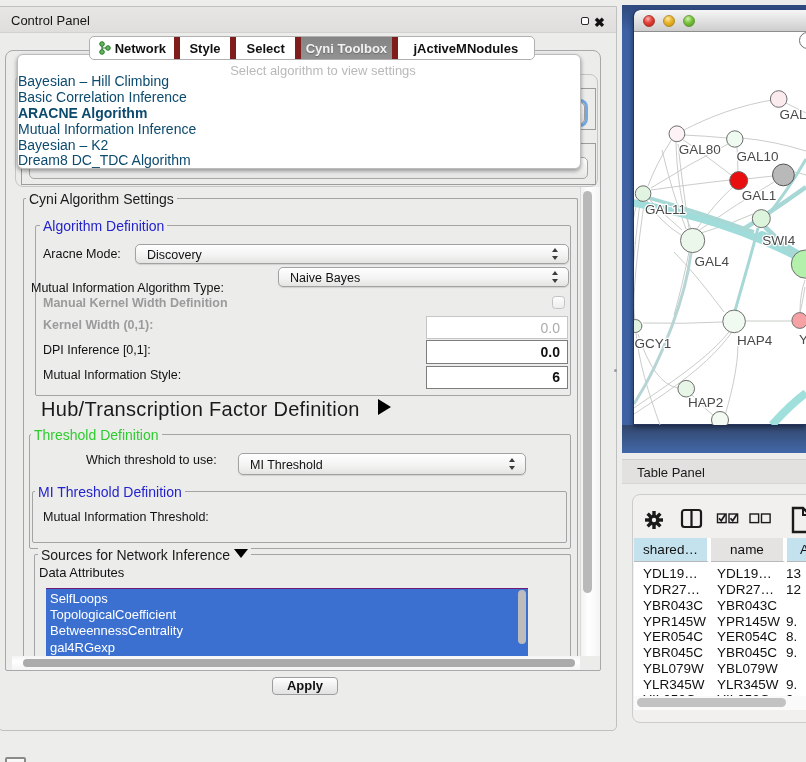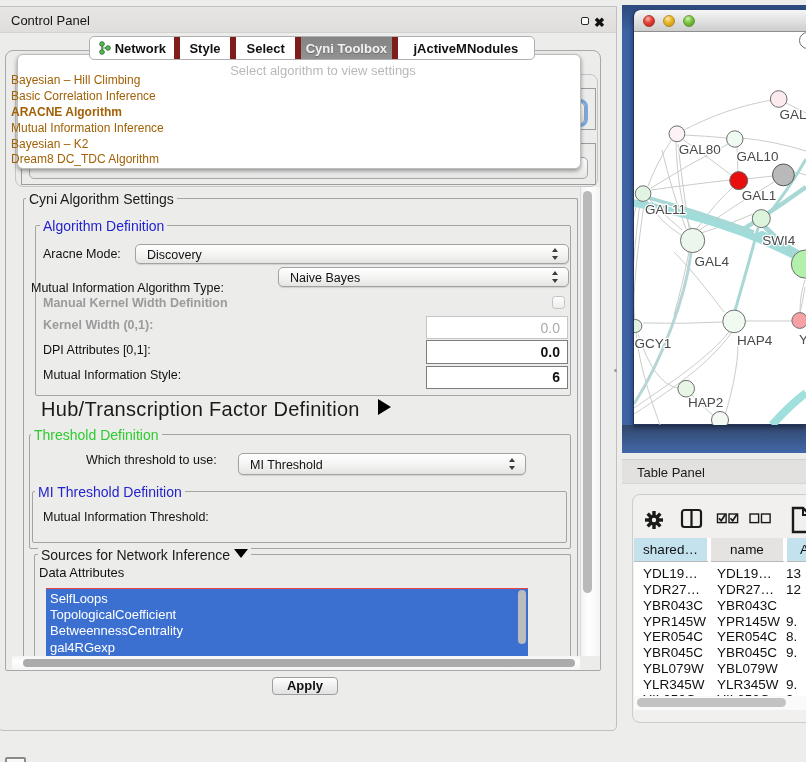--- a/index.html
+++ b/index.html
@@ -16,21 +16,21 @@
   font-size:12.5px; color:#111; }
 .combo .ct { position:absolute; left:11px; top:3px; white-space:nowrap;}
 .carr { position:absolute; right:9px; top:50%; width:7px; height:12px; margin-top:-6px; }
 .carr:before { content:""; position:absolute; top:0; left:0; border-left:3.5px solid transparent; border-right:3.5px solid transparent; border-bottom:4px solid #3c3c3c; }
 .carr:after { content:""; position:absolute; bottom:0; left:0; border-left:3.5px solid transparent; border-right:3.5px solid transparent; border-top:4px solid #3c3c3c; }
 .fld { position:absolute; background:#fff; font-size:14px; color:#111; text-align:right; padding-right:7px; }
 .seg { position:absolute; background:#fff; border:1px solid #b0b0b0; border-radius:5px; display:flex; overflow:hidden; }
 .seg .s { font-size:13px; font-weight:bold; color:#111; text-align:center; border-right:6px solid #7f1d1d; display:flex; align-items:center; justify-content:center; white-space:nowrap; }
 .seg .s:last-child { border-right:none; }
 .seg .sel { background:linear-gradient(#848484,#929292); color:#f2f2f2; text-shadow:0 1px 1px rgba(0,0,0,0.25); }
-.popitem { position:absolute; left:12px; font-size:12px; color:#a16207; white-space:nowrap; }
+.popitem { position:absolute; left:19px; font-size:14px; color:#0c4a6e; white-space:nowrap; }
 .listrow { position:absolute; left:4px; font-size:13px; color:#fff; white-space:nowrap; }
 .trow { position:absolute; font-size:13.5px; color:#111; white-space:nowrap; }
 </style>
 </head>
 <body>
 <div id="page">
 
 <div class="abs" id="cpwin" style="left:-2px; top:6px; width:619px; height:725px; background:#ececeb; border:1px solid #c0c0c0; border-radius:0 0 5px 5px;">
 
   <div class="abs" style="left:0; top:0; width:100%; height:26px; background:linear-gradient(#e7e6e4,#e0dedc); border-bottom:1px solid #d4d2d0;"></div>
@@ -76,21 +76,21 @@
         <span class="ct">Naive Bayes</span>
         <span class="carr"></span>
       </div>
 
   <div class="glbl abs" style="left:44px; top:289px;">Manual Kernel Width Definition</div>
   <div class="abs" style="left:553px; top:289px; width:13px; height:13px; border:1px solid #c3c3c3; border-radius:3.5px; background:linear-gradient(#fdfdfd,#ededed);"></div>
 
   <div class="glbl abs" style="left:44px; top:311px;">Kernel Width (0,1):</div>
   <div class="fld" style="left:427px; top:309px; width:142px; height:23px; border:1px solid #c6c6c6; color:#ababab; line-height:22px;">0.0</div>
 
-  <div class="lbl abs" style="left:44px; top:336px;">DPI Attributes [0,1]:</div>
+  <div class="lbl abs" style="left:44px; top:336px;">DPI Inference [0,1]:</div>
   <div class="fld" style="left:427px; top:333px; width:142px; height:24px; border:1.5px solid #7d7d7d; line-height:22px; font-weight:bold;">0.0</div>
 
   <div class="lbl abs" style="left:44px; top:361px;">Mutual Information Style:</div>
   <div class="fld" style="left:427px; top:359px; width:142px; height:23px; border:1.5px solid #7d7d7d; line-height:21px; font-weight:bold;">6</div>
 
   <div class="abs" style="left:42px; top:391px; font-size:20px; color:#1a1a1a; letter-spacing:0.3px;">Hub/Transcription Factor Definition</div>
   <div class="abs" style="left:379px; top:392px; width:0; height:0; border-top:8.5px solid transparent; border-bottom:8.5px solid transparent; border-left:13px solid #000;"></div>
 
   <div class="abs grp" style="left:30px; top:427px; width:542px; height:115px;"></div>
   <div class="grptitle abs" style="left:32px; top:420px; color:#2ecc2e;">Threshold Definition</div>
@@ -102,21 +102,21 @@
       </div>
 
   <div class="abs grp" style="left:33px; top:484px; width:535px; height:52px;"></div>
   <div class="grptitle abs" style="left:36px; top:477px; color:#2323cd;">MI Threshold Definition</div>
   <div class="lbl abs" style="left:44px; top:503px;">Mutual Information Threshold:</div>
 
   <div class="abs grp" style="left:35px; top:547px; width:537px; height:110px; border-bottom:none;"></div>
   <div class="grptitle abs" style="left:39px; top:540px; color:#1a1a1a;">Sources for Network Inference <span style="display:inline-block; width:0; height:0; border-left:7px solid transparent; border-right:7px solid transparent; border-top:9px solid #000; vertical-align:2px;"></span></div>
   <div class="lbl abs" style="left:40px; top:558px; font-size:13px;">Data Attributes</div>
 
-  <div class="abs" style="left:47px; top:581px; width:482px; height:68px; background:#ef4444; overflow:hidden;">
+  <div class="abs" style="left:47px; top:581px; width:482px; height:68px; background:#701a75; overflow:hidden;">
     <div class="abs" style="left:0; top:1px; width:499px; height:67px; background:#3b70d1;"></div>
     <div class="listrow" style="top:3px;">SelfLoops</div>
     <div class="listrow" style="top:19px;">TopologicalCoefficient</div>
     <div class="listrow" style="top:35px;">BetweennessCentrality</div>
     <div class="listrow" style="top:52px;">gal4RGexp</div>
     <div class="abs" style="right:2px; top:2px; width:8px; height:54px; background:#bcbcbc; border-radius:4px;"></div>
   </div>
 
   <div class="abs" style="left:581px; top:180px; width:20px; height:469px; background:linear-gradient(90deg,#f2f2f2,#ffffff 40%,#f4f4f4); border-left:1px solid #d8d8d8;"></div>
   <div class="abs" style="left:584px; top:184px; width:9px; height:402px; background:#b9b9b9; border-radius:4.5px;"></div>

